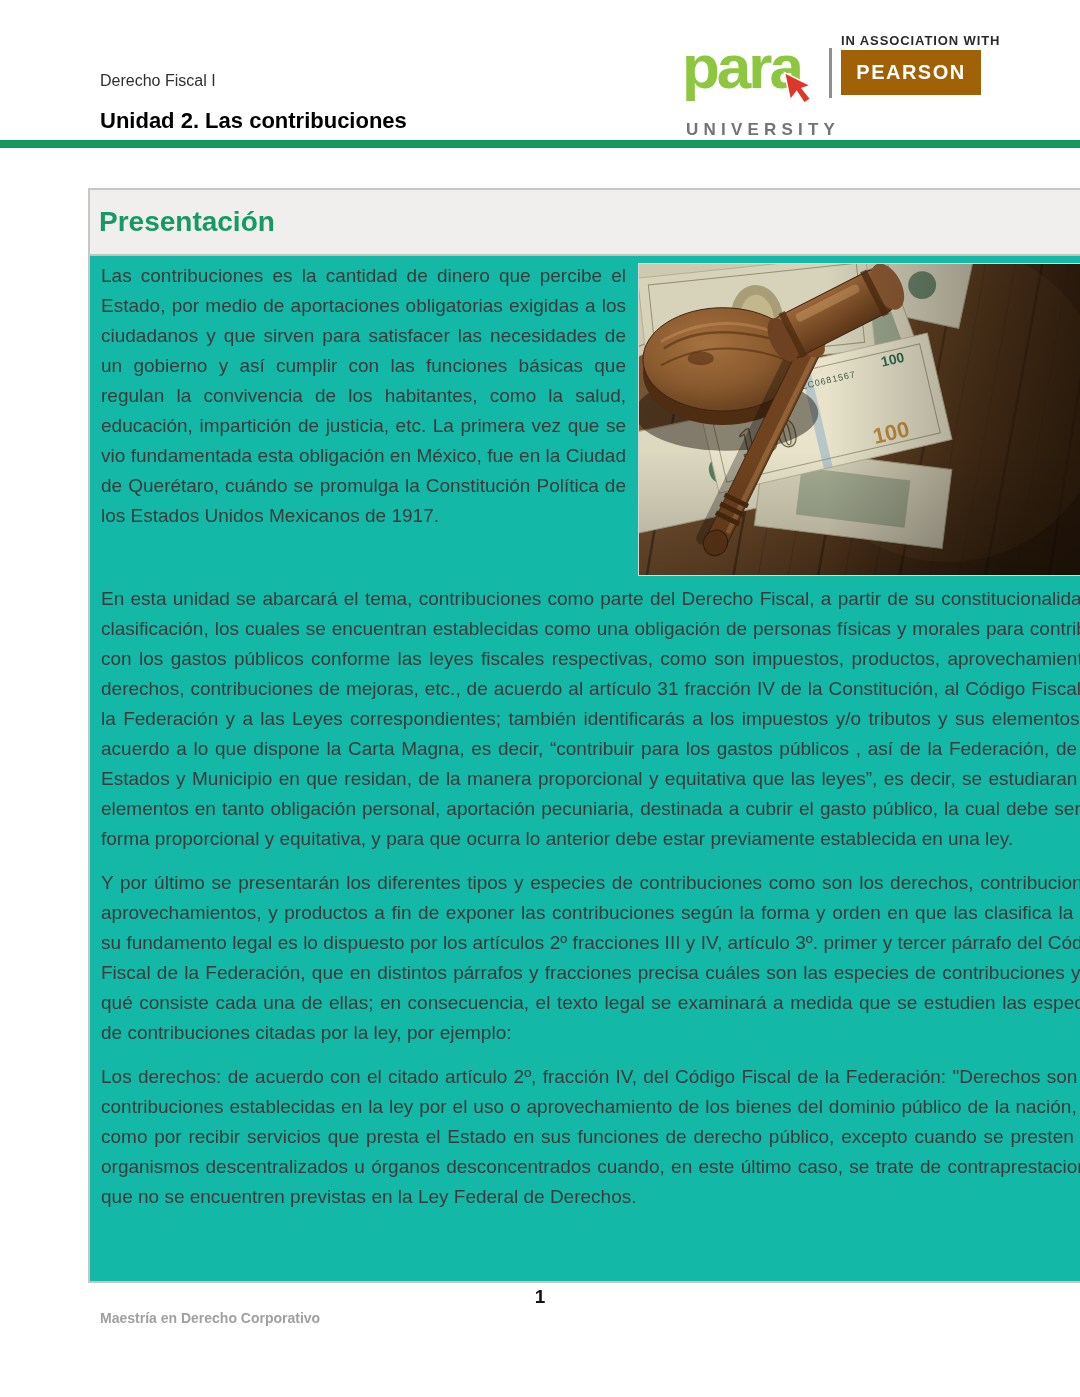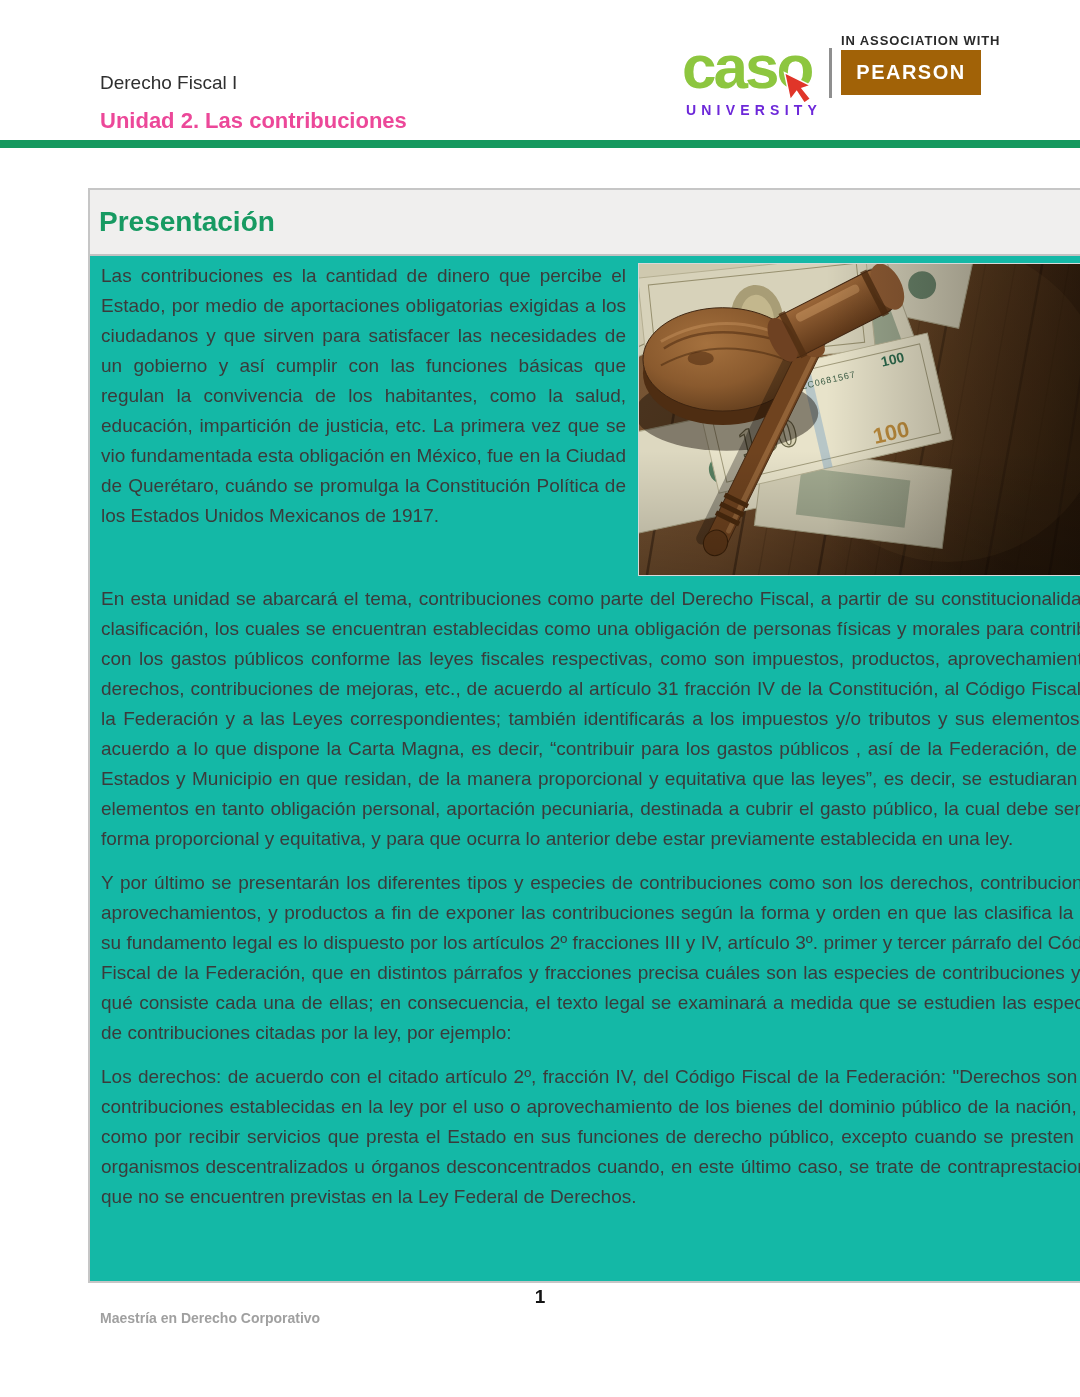--- a/index.html
+++ b/index.html
@@ -3,31 +3,31 @@
 <meta charset="utf-8">
 <style>
   html,body { margin:0; padding:0; background:#ffffff; }
   * { box-sizing:border-box; }
   .page {
     position:relative; width:1080px; height:1397px; background:#ffffff;
     font-family:"Liberation Sans","DejaVu Sans",sans-serif; overflow:hidden;
   }
 
   
-  .course  { position:absolute; left:100px; top:72px;  font-size:19px; color:#2f2f2f; }
-  .unit    { position:absolute; left:100px; top:108px; font-size:22px; font-weight:bold; color:#ec4899; }
+  .course  { position:absolute; left:100px; top:72px;  font-size:16px; color:#2f2f2f; }
+  .unit    { position:absolute; left:100px; top:108px; font-size:22px; font-weight:bold; color:#000000; }
   .green-rule { position:absolute; left:0; top:140px; width:1080px; height:8px; background:#16995f; }
 
   
   .brand { position:absolute; left:672px; top:22px; width:320px; height:108px; }
   .utel  { position:absolute; left:10px; top:14px; font-size:62px; line-height:1;
            font-weight:bold; letter-spacing:-3px; color:#8dc63f; }
   .cursor-arrow { position:absolute; left:110px; top:46px; width:34px; height:40px; }
-  .university { position:absolute; left:14px; top:80px; font-size:14px; font-weight:600;
-                letter-spacing:5.2px; color:#6d28d9; }
+  .university { position:absolute; left:14px; top:98px; font-size:17px; font-weight:600;
+                letter-spacing:5.2px; color:#737373; }
   .brand-divider { position:absolute; left:157px; top:26px; width:3px; height:50px; background:#8f8f8f; }
   .assoc { position:absolute; left:169px; top:11px; font-size:13px; font-weight:600;
            letter-spacing:0.9px; color:#2a2a2a; white-space:nowrap; }
   .pearson { position:absolute; left:169px; top:28px; width:140px; height:45px; background:#a16207;
              color:#ffffff; font-weight:bold; font-size:20px; letter-spacing:1.5px;
              display:flex; align-items:center; justify-content:center; }
 
   
   .content-box { position:absolute; left:88px; top:188px; width:1032px; height:1095px;
                  border:2px solid #c6c6c6; background:#14b8a6; overflow:hidden; }
@@ -49,21 +49,21 @@
 </style>
 </head>
 <body>
 
 <div class="page">
 
   <div class="course">Derecho Fiscal I</div>
   <div class="unit">Unidad 2. Las contribuciones</div>
 
   <div class="brand">
-    <span class="utel">caso</span>
+    <span class="utel">para</span>
     <svg class="cursor-arrow" viewBox="0 0 34 40">
       <g transform="rotate(-12 17 20)">
         <polygon points="6,2 6,30 14,23 19,36 26,33 20,21 29,20" fill="#e03529" stroke="#ffffff" stroke-width="1.5"></polygon>
       </g>
     </svg>
     <span class="university">UNIVERSITY</span>
     <span class="brand-divider"></span>
     <span class="assoc">IN ASSOCIATION WITH</span>
     <span class="pearson">PEARSON</span>
   </div>

